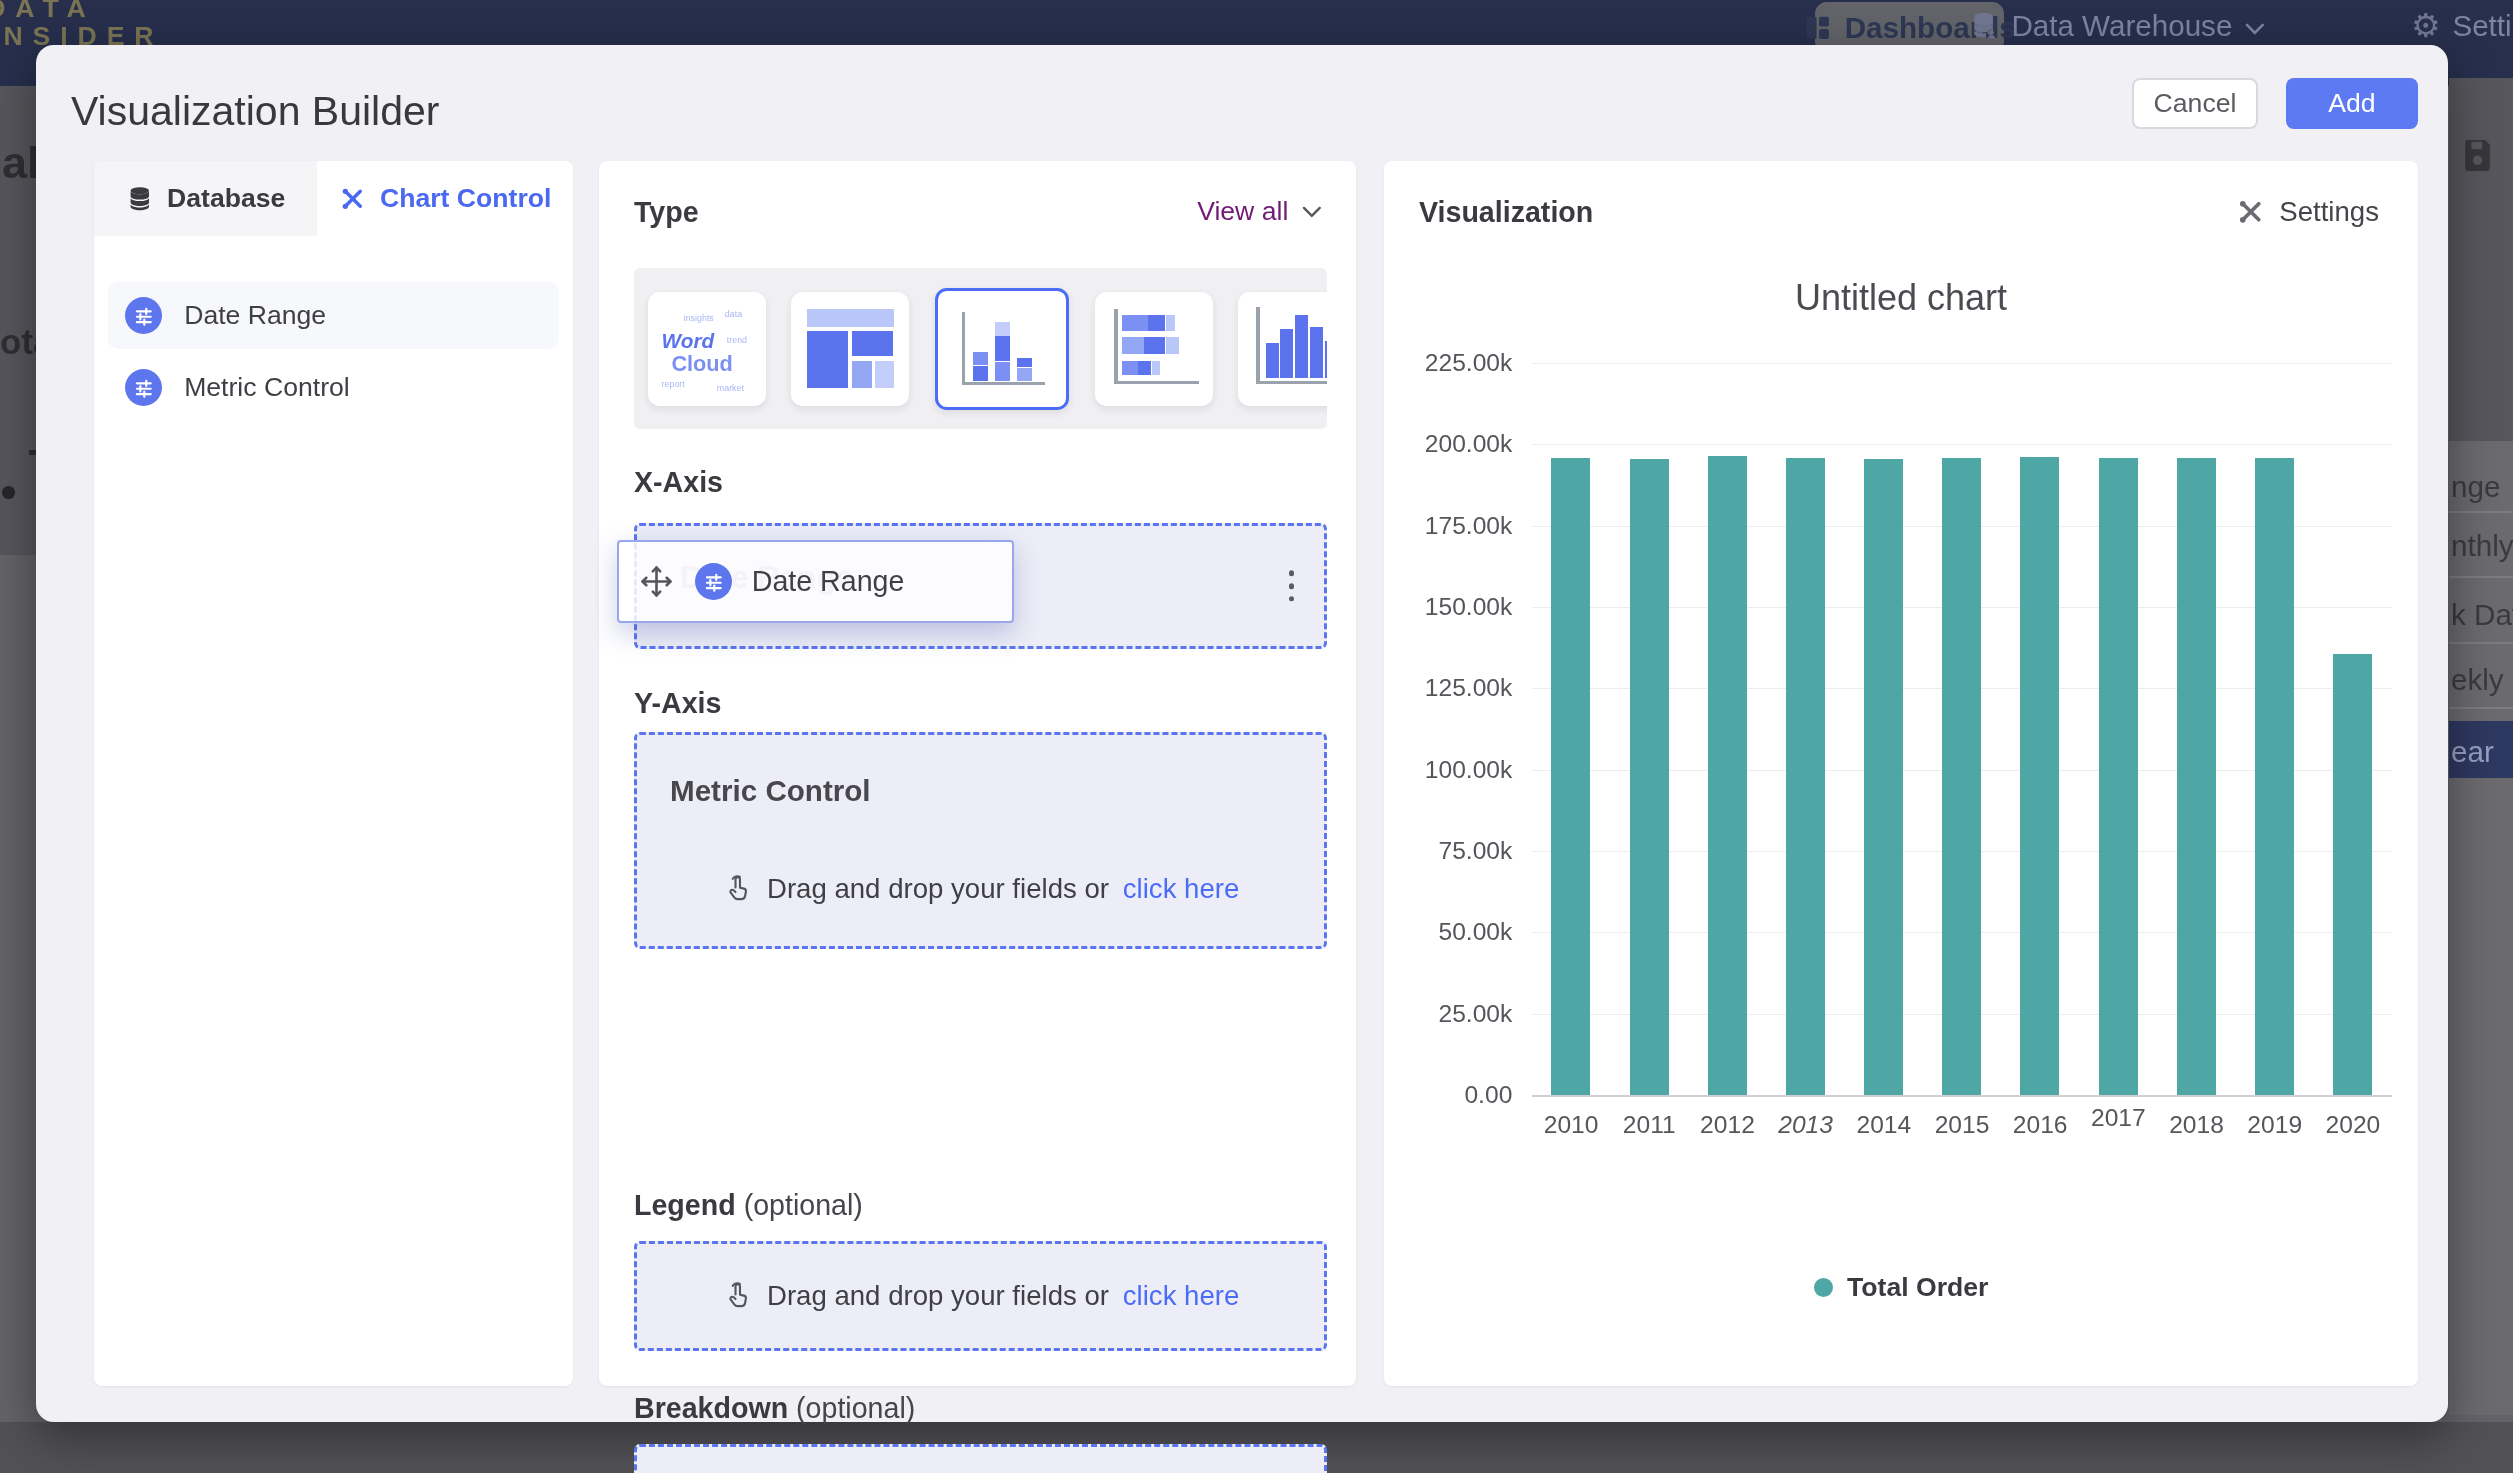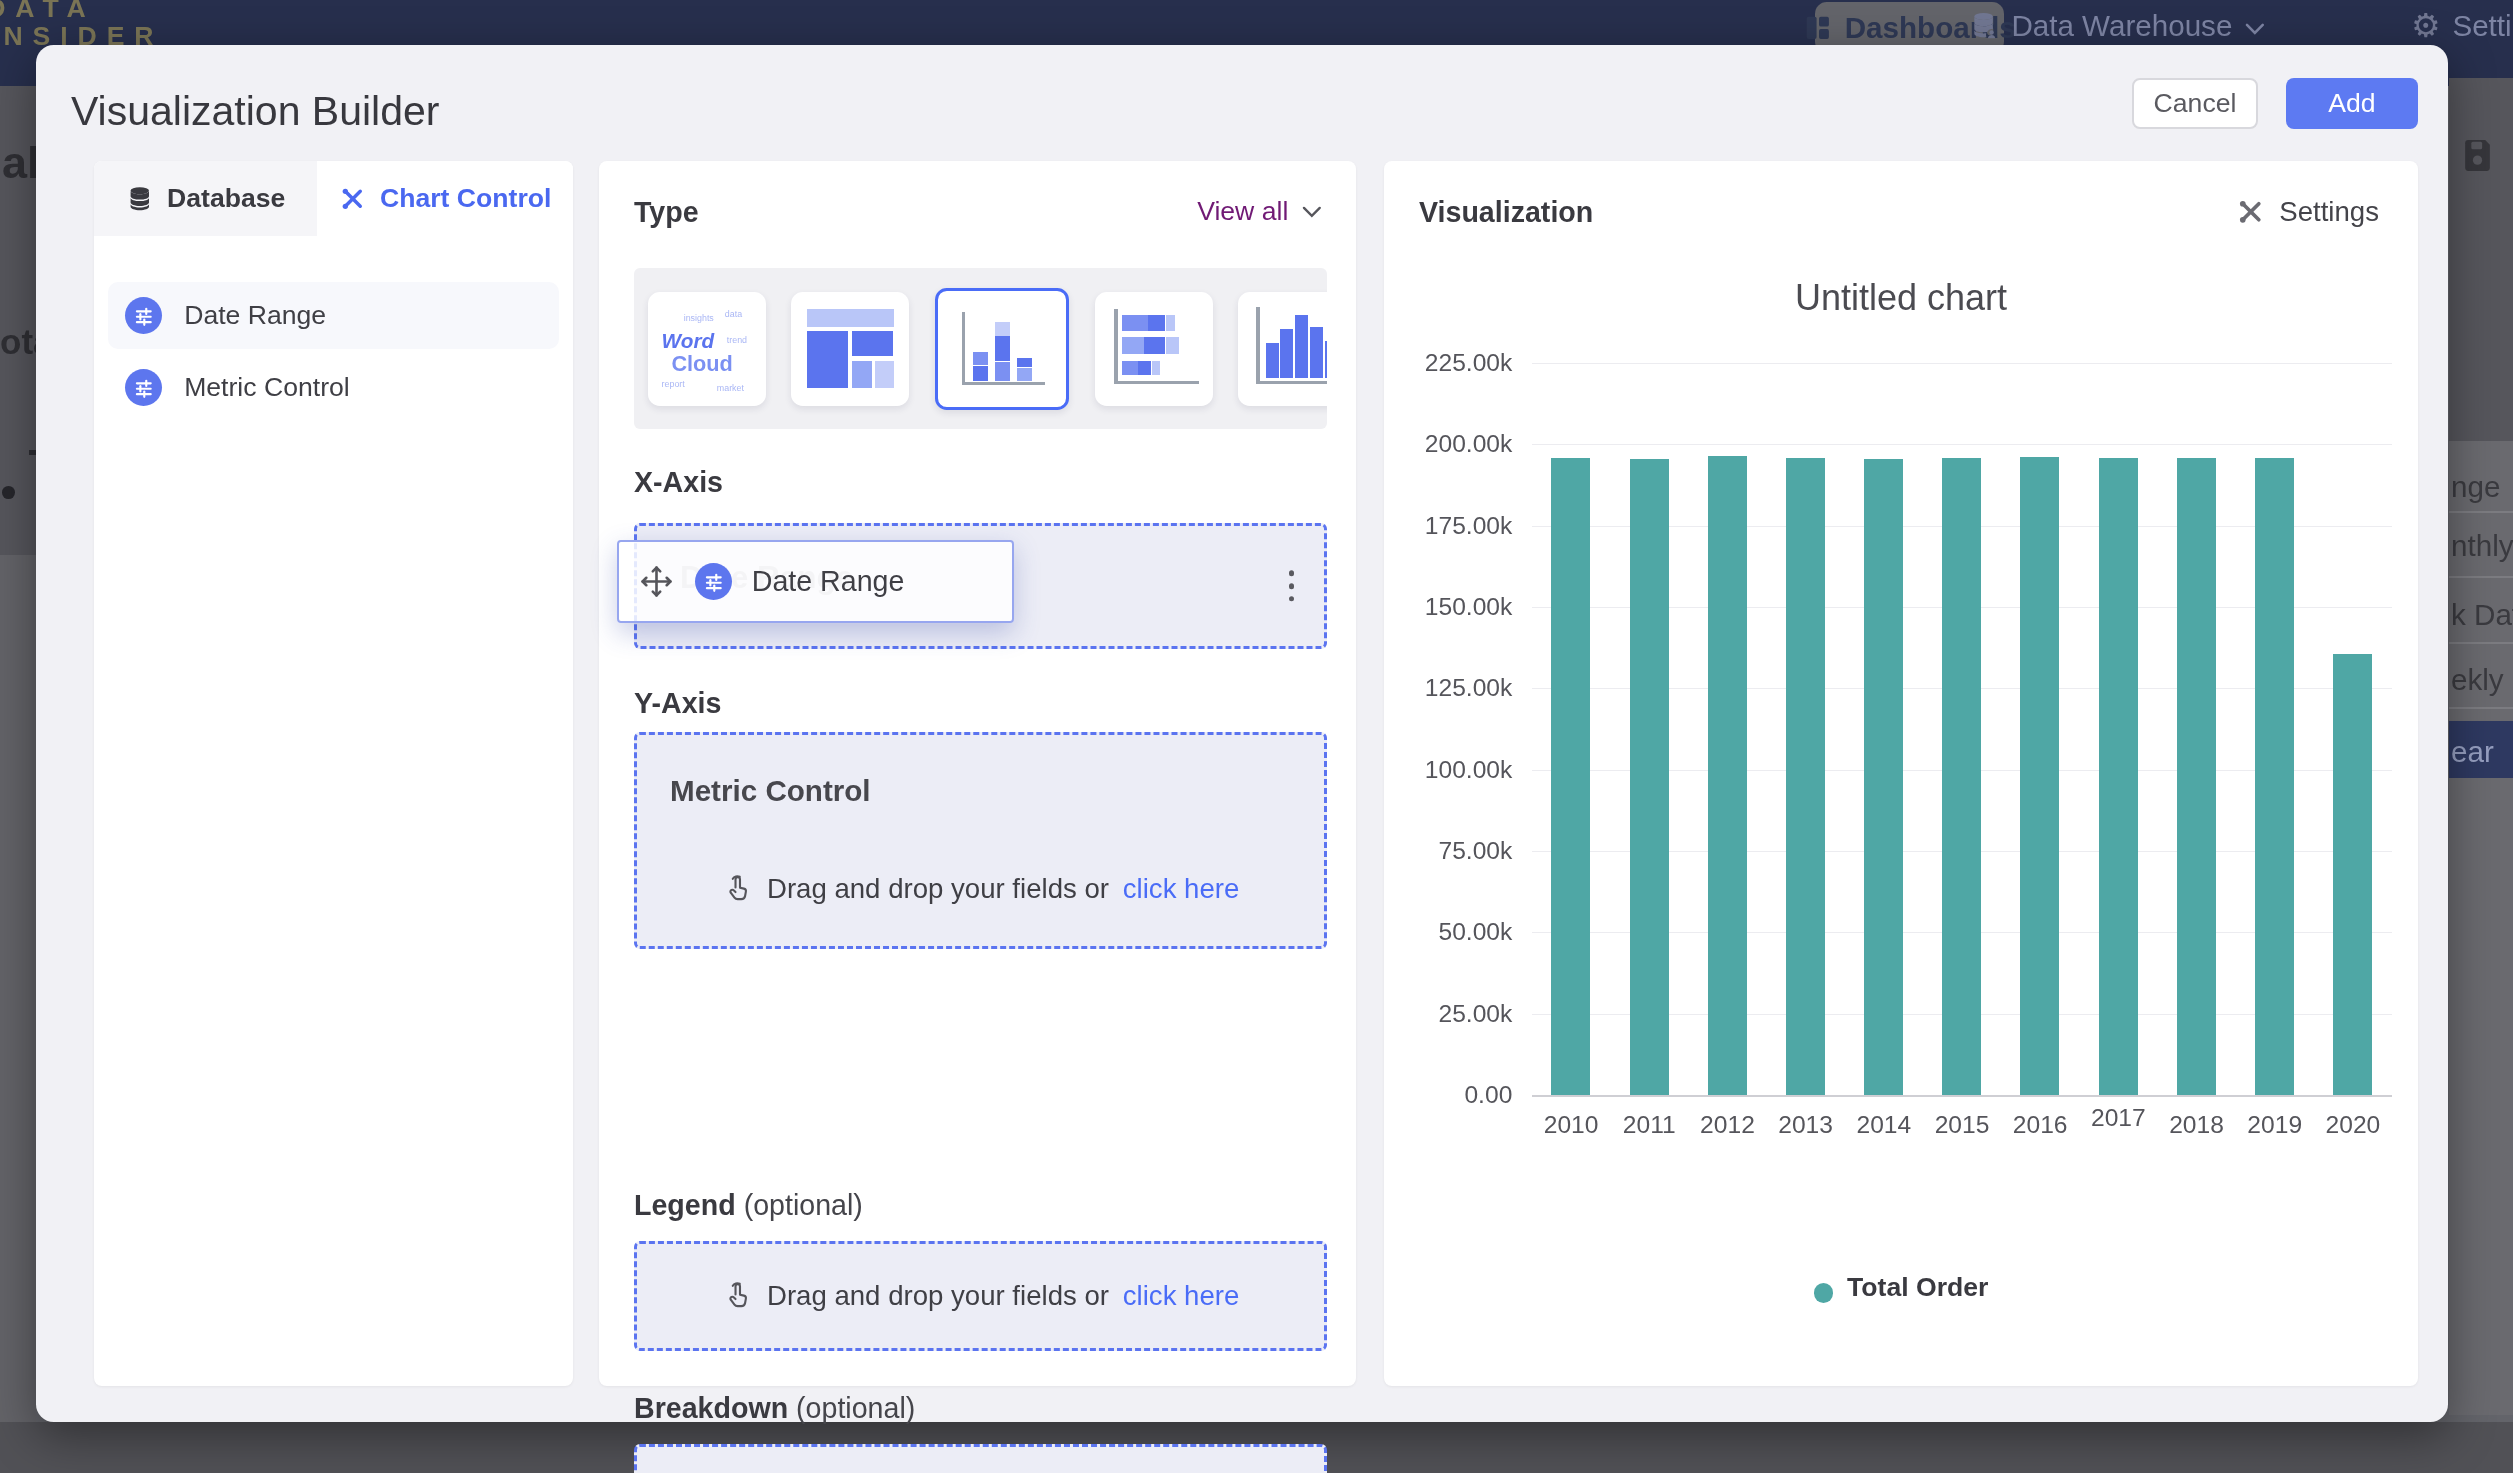--- a/index.html
+++ b/index.html
@@ -95,21 +95,21 @@
     font-size:27.6px;color:#44444a;cursor:pointer;}
   .chart-title{position:absolute;left:0;right:0;top:116px;text-align:center;font-size:36px;color:#4b4b51;}
   .plot{position:absolute;left:148px;top:202px;width:860px;height:732px;}
   .gl{position:absolute;left:0;right:0;height:1px;background:#ececf0;}
   .gl.axis0{background:#cfcfd4;height:2px;}
   .yl{position:absolute;right:100%;margin-right:19.7px;transform:translateY(-50%);
     font-size:24.6px;color:#55555b;white-space:nowrap;}
   .bar{position:absolute;bottom:0;width:39px;background:#4fa7a5;}
   .xl{position:absolute;top:100%;margin-top:15.8px;transform:translateX(-50%);
     font-size:24.6px;color:#55555b;}
-  .legend{position:absolute;left:0;right:0;top:1111px;display:flex;align-items:flex-end;
+  .legend{position:absolute;left:0;right:0;top:1111px;display:flex;align-items:center;
     justify-content:center;gap:13.8px;font-size:26.6px;font-weight:bold;color:#3a3a40;}
   .legend .dot{width:19.7px;height:19.7px;border-radius:50%;}
 </style>
 </head>
 <body>
 
 <div id="screen">
 
   <div class="nav">
     <div class="logo">
@@ -415,21 +415,21 @@
           <div class="yl" style="top: 88.8889%;">25.00k</div>
           <div class="gl axis0" style="top: 100%;"></div>
           <div class="yl" style="top: 100%;">0.00</div>
           <div class="bar" style="left: calc(4.54545% - 19.7px); height: 87.0222%; background: rgb(79, 167, 165);"></div>
           <div class="xl" style="left: 4.54545%;">2010</div>
           <div class="bar" style="left: calc(13.6364% - 19.7px); height: 86.9333%; background: rgb(79, 167, 165);"></div>
           <div class="xl" style="left: 13.6364%;">2011</div>
           <div class="bar" style="left: calc(22.7273% - 19.7px); height: 87.3333%; background: rgb(79, 167, 165);"></div>
           <div class="xl" style="left: 22.7273%;">2012</div>
           <div class="bar" style="left: calc(31.8182% - 19.7px); height: 86.9778%; background: rgb(79, 167, 165);"></div>
-          <div class="xl" style="left: 31.8182%;">2013</div>
+          <div class="xl" style="left: 31.8182%; font-style: italic;">2013</div>
           <div class="bar" style="left: calc(40.9091% - 19.7px); height: 86.9333%; background: rgb(79, 167, 165);"></div>
           <div class="xl" style="left: 40.9091%;">2014</div>
           <div class="bar" style="left: calc(50% - 19.7px); height: 87.0222%; background: rgb(79, 167, 165);"></div>
           <div class="xl" style="left: 50%;">2015</div>
           <div class="bar" style="left: calc(59.0909% - 19.7px); height: 87.2%; background: rgb(79, 167, 165);"></div>
           <div class="xl" style="left: 59.0909%;">2016</div>
           <div class="bar" style="left: calc(68.1818% - 19.7px); height: 87.0667%; background: rgb(79, 167, 165);"></div>
           <div class="xl" style="left: 68.1818%; margin-top: 9px;">2017</div>
           <div class="bar" style="left: calc(77.2727% - 19.7px); height: 86.9778%; background: rgb(79, 167, 165);"></div>
           <div class="xl" style="left: 77.2727%;">2018</div>

